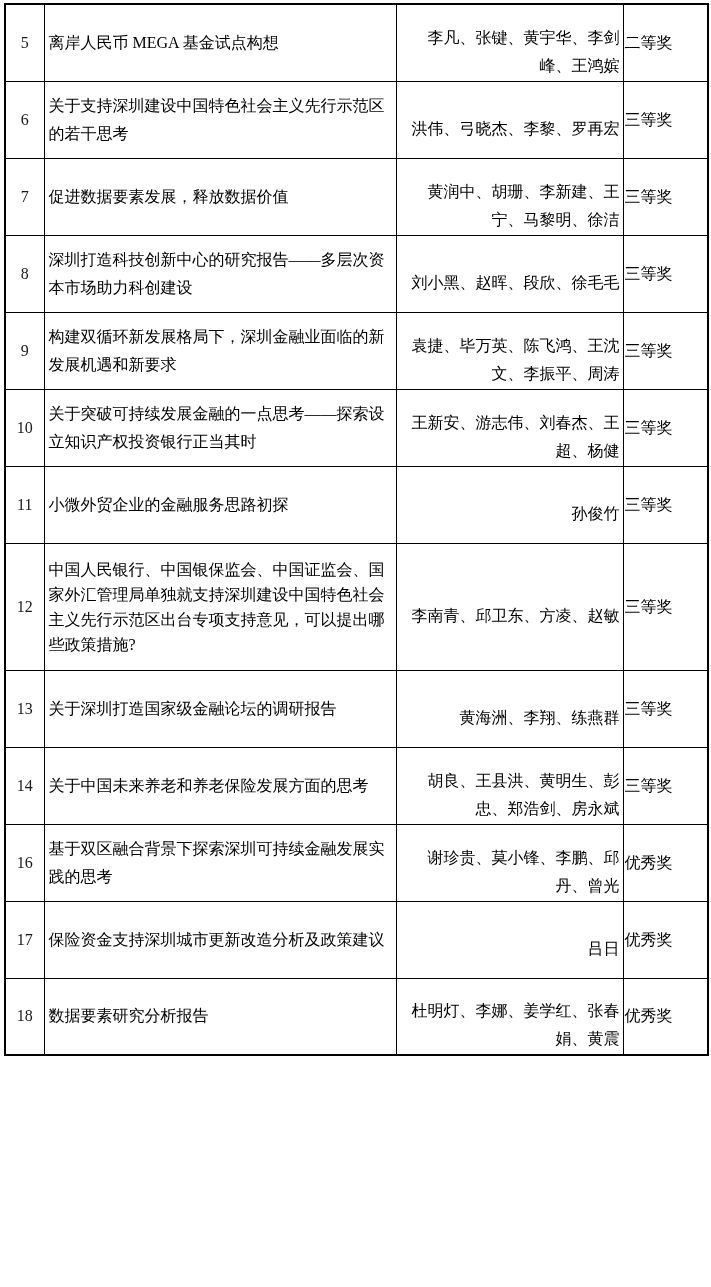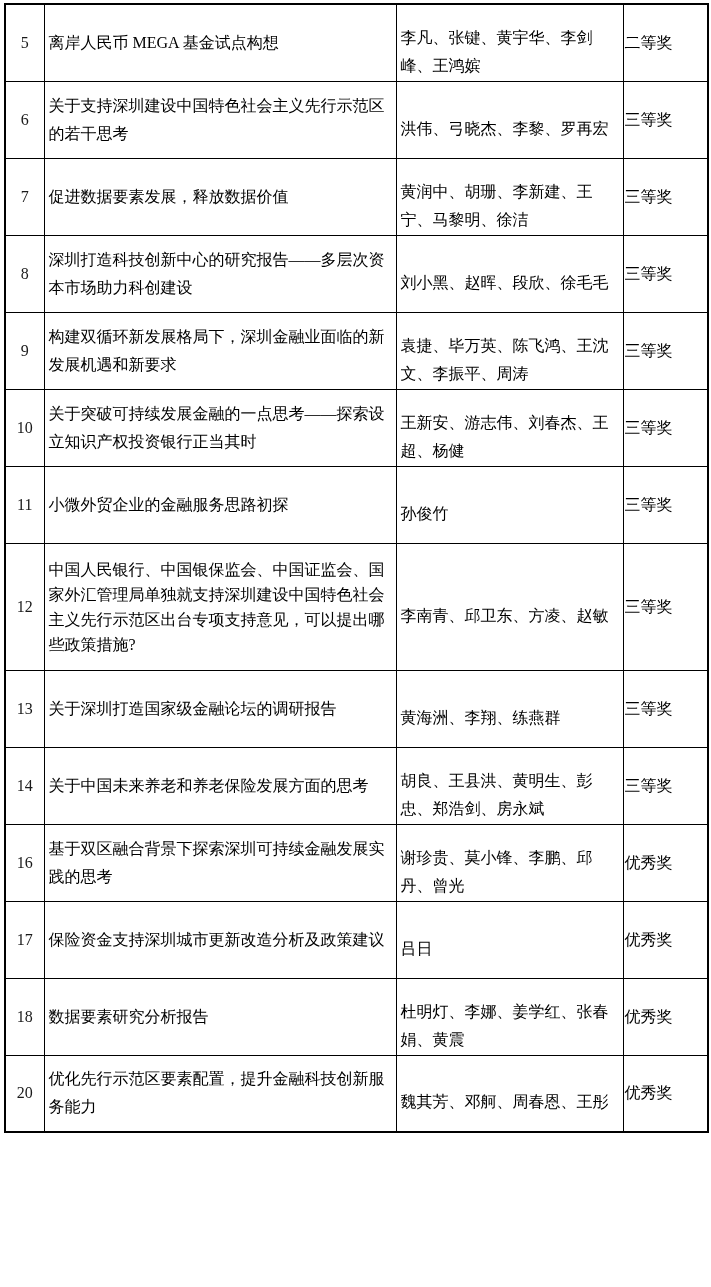--- a/index.html
+++ b/index.html
@@ -44,21 +44,21 @@
     text-align: center;
     font-size: 15px;
     color: #1a1a1a;
   }
   td.c-title {
     text-align: left;
     padding: 0 3px 0 4px;
     margin-top: 48px;
   }
   td.c-authors {
-    text-align: left;
+    text-align: right;
     padding: 18px 3px 0 4px;
   }
   td.c-award {
     text-align: left;
   }
 </style>
 </head>
 <body>
 
 <div class="table-wrap">
@@ -141,21 +141,15 @@
     <td class="c-title">保险资金支持深圳城市更新改造分析及政策建议</td>
     <td class="c-authors">吕日</td>
     <td class="c-award">优秀奖</td>
   </tr>
         <tr>
     <td class="c-num">18</td>
     <td class="c-title">数据要素研究分析报告</td>
     <td class="c-authors">杜明灯、李娜、姜学红、张春娟、黄震</td>
     <td class="c-award">优秀奖</td>
   </tr>
-        <tr>
-    <td class="c-num">20</td>
-    <td class="c-title">优化先行示范区要素配置，提升金融科技创新服务能力</td>
-    <td class="c-authors">魏其芳、邓舸、周春恩、王彤</td>
-    <td class="c-award">优秀奖</td>
-  </tr>
       </tbody>
   </table>
 </div>
 
 </body></html>

